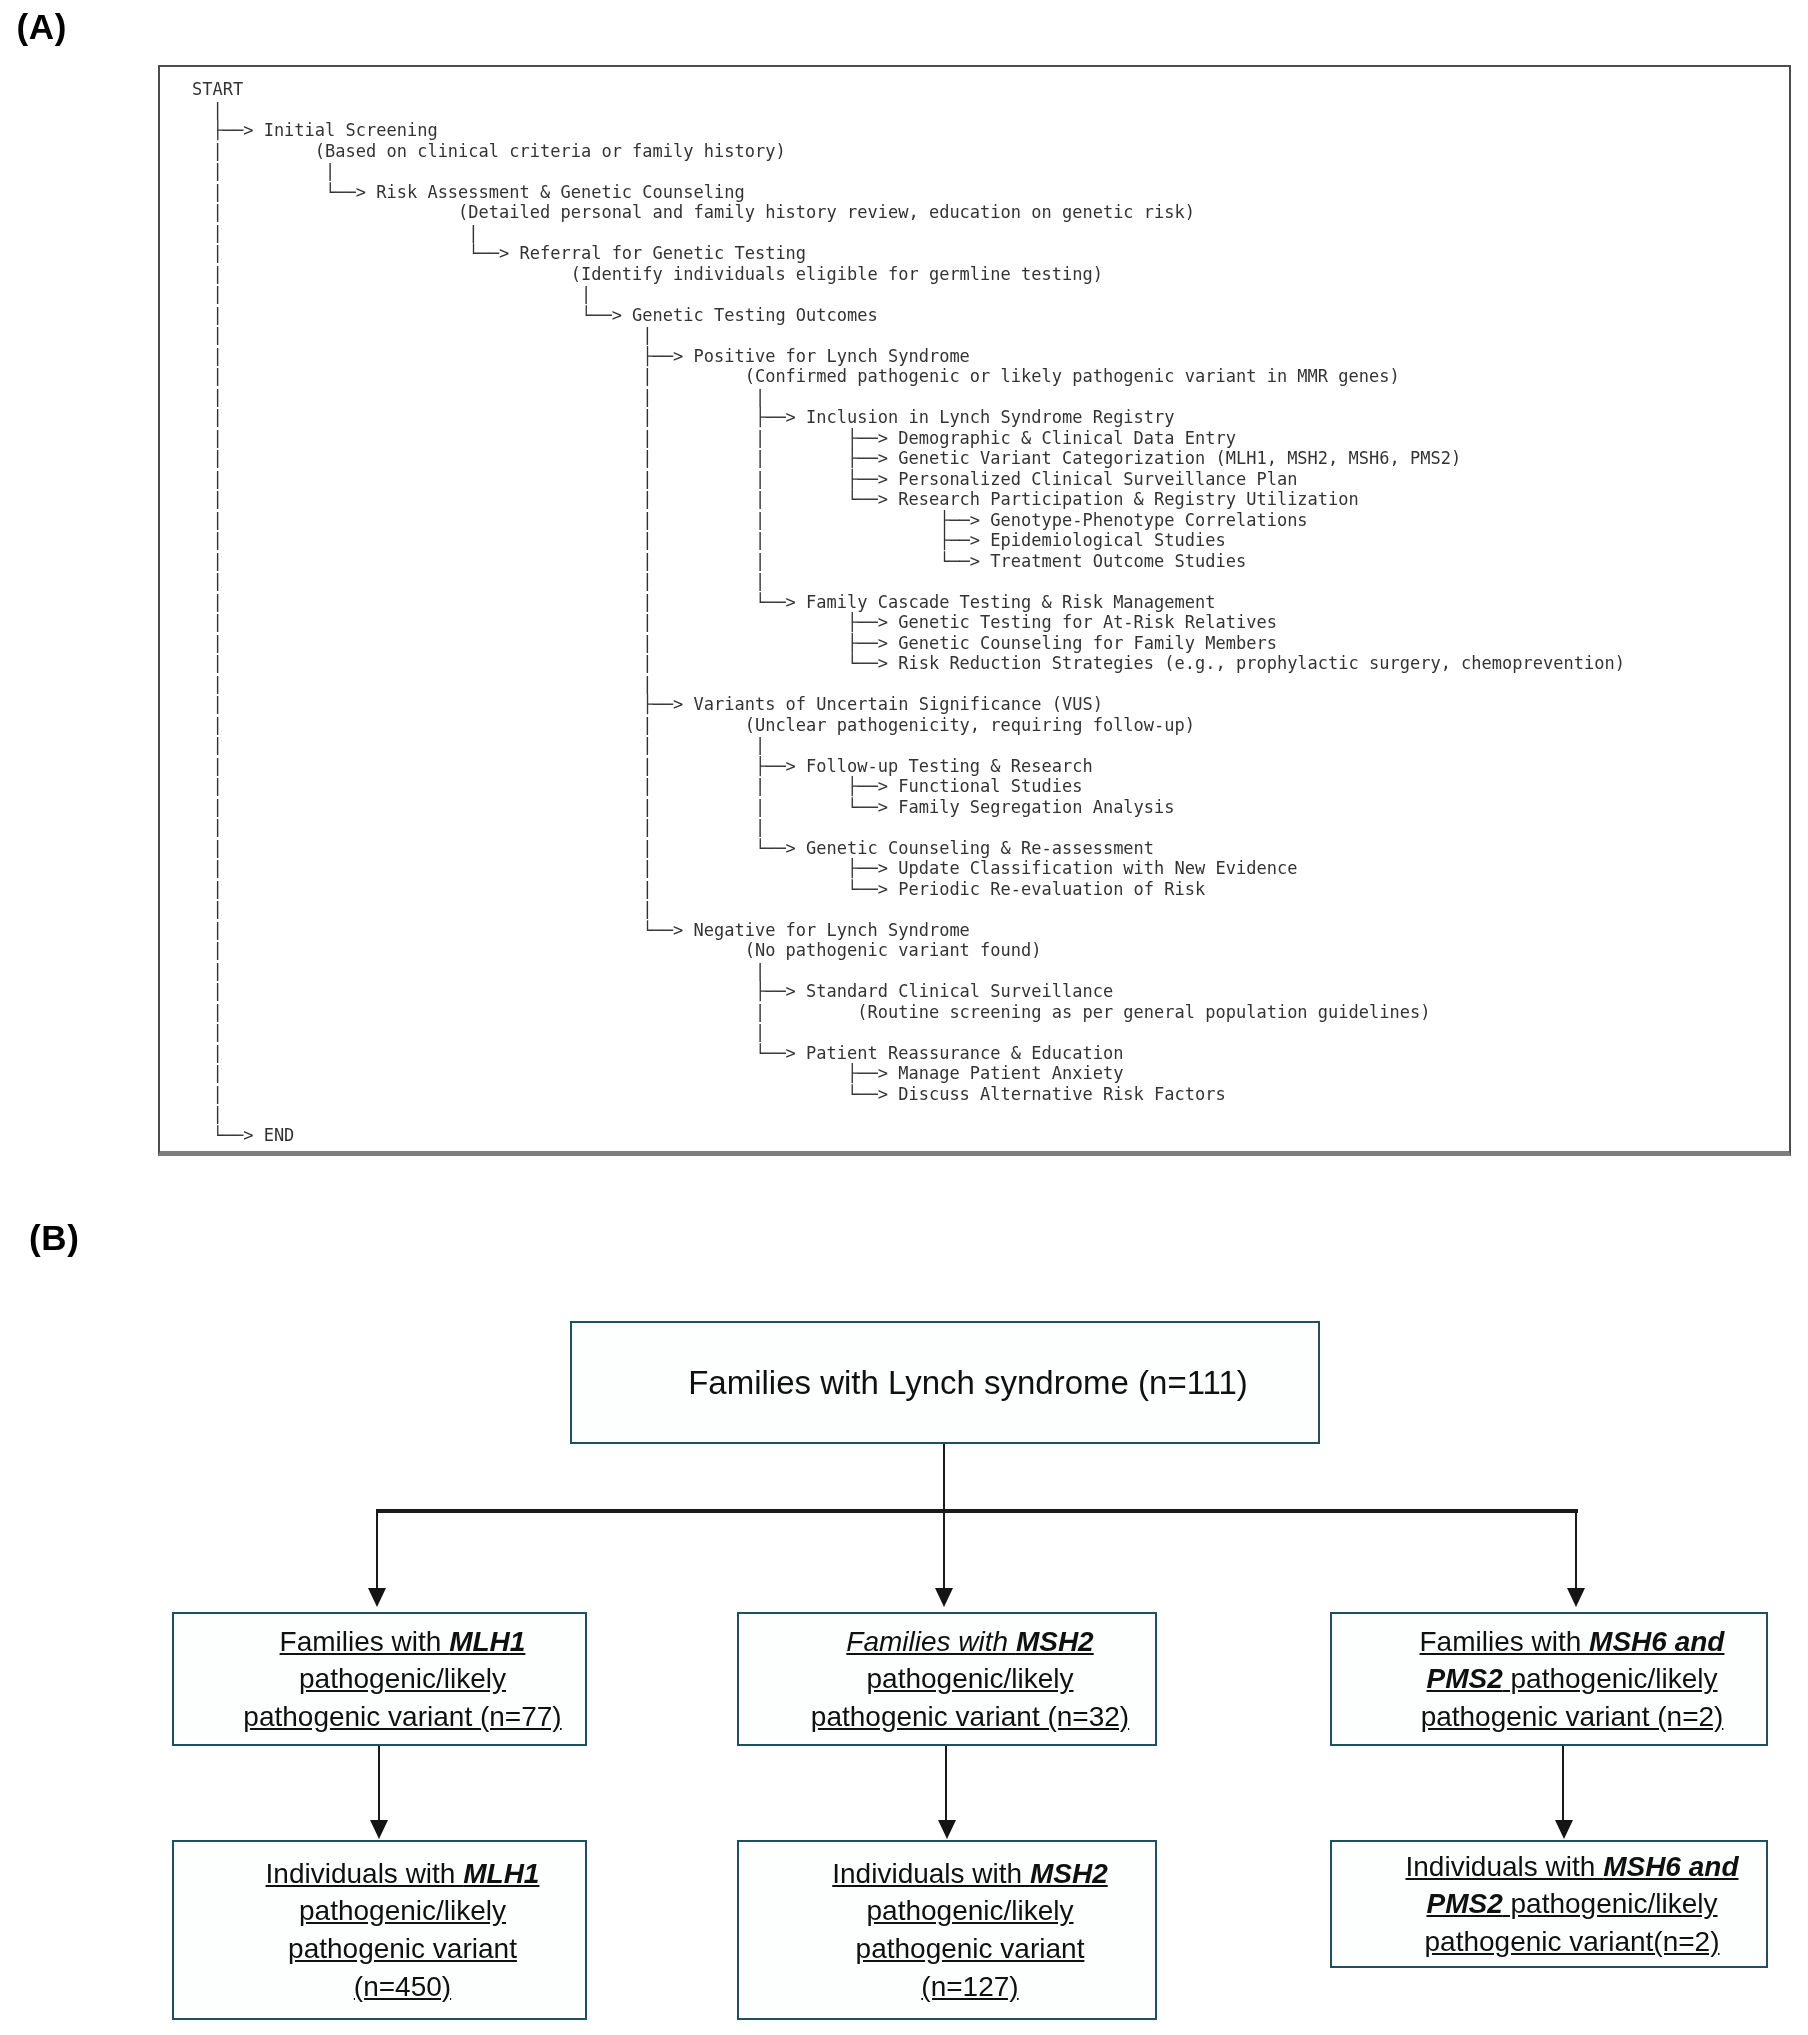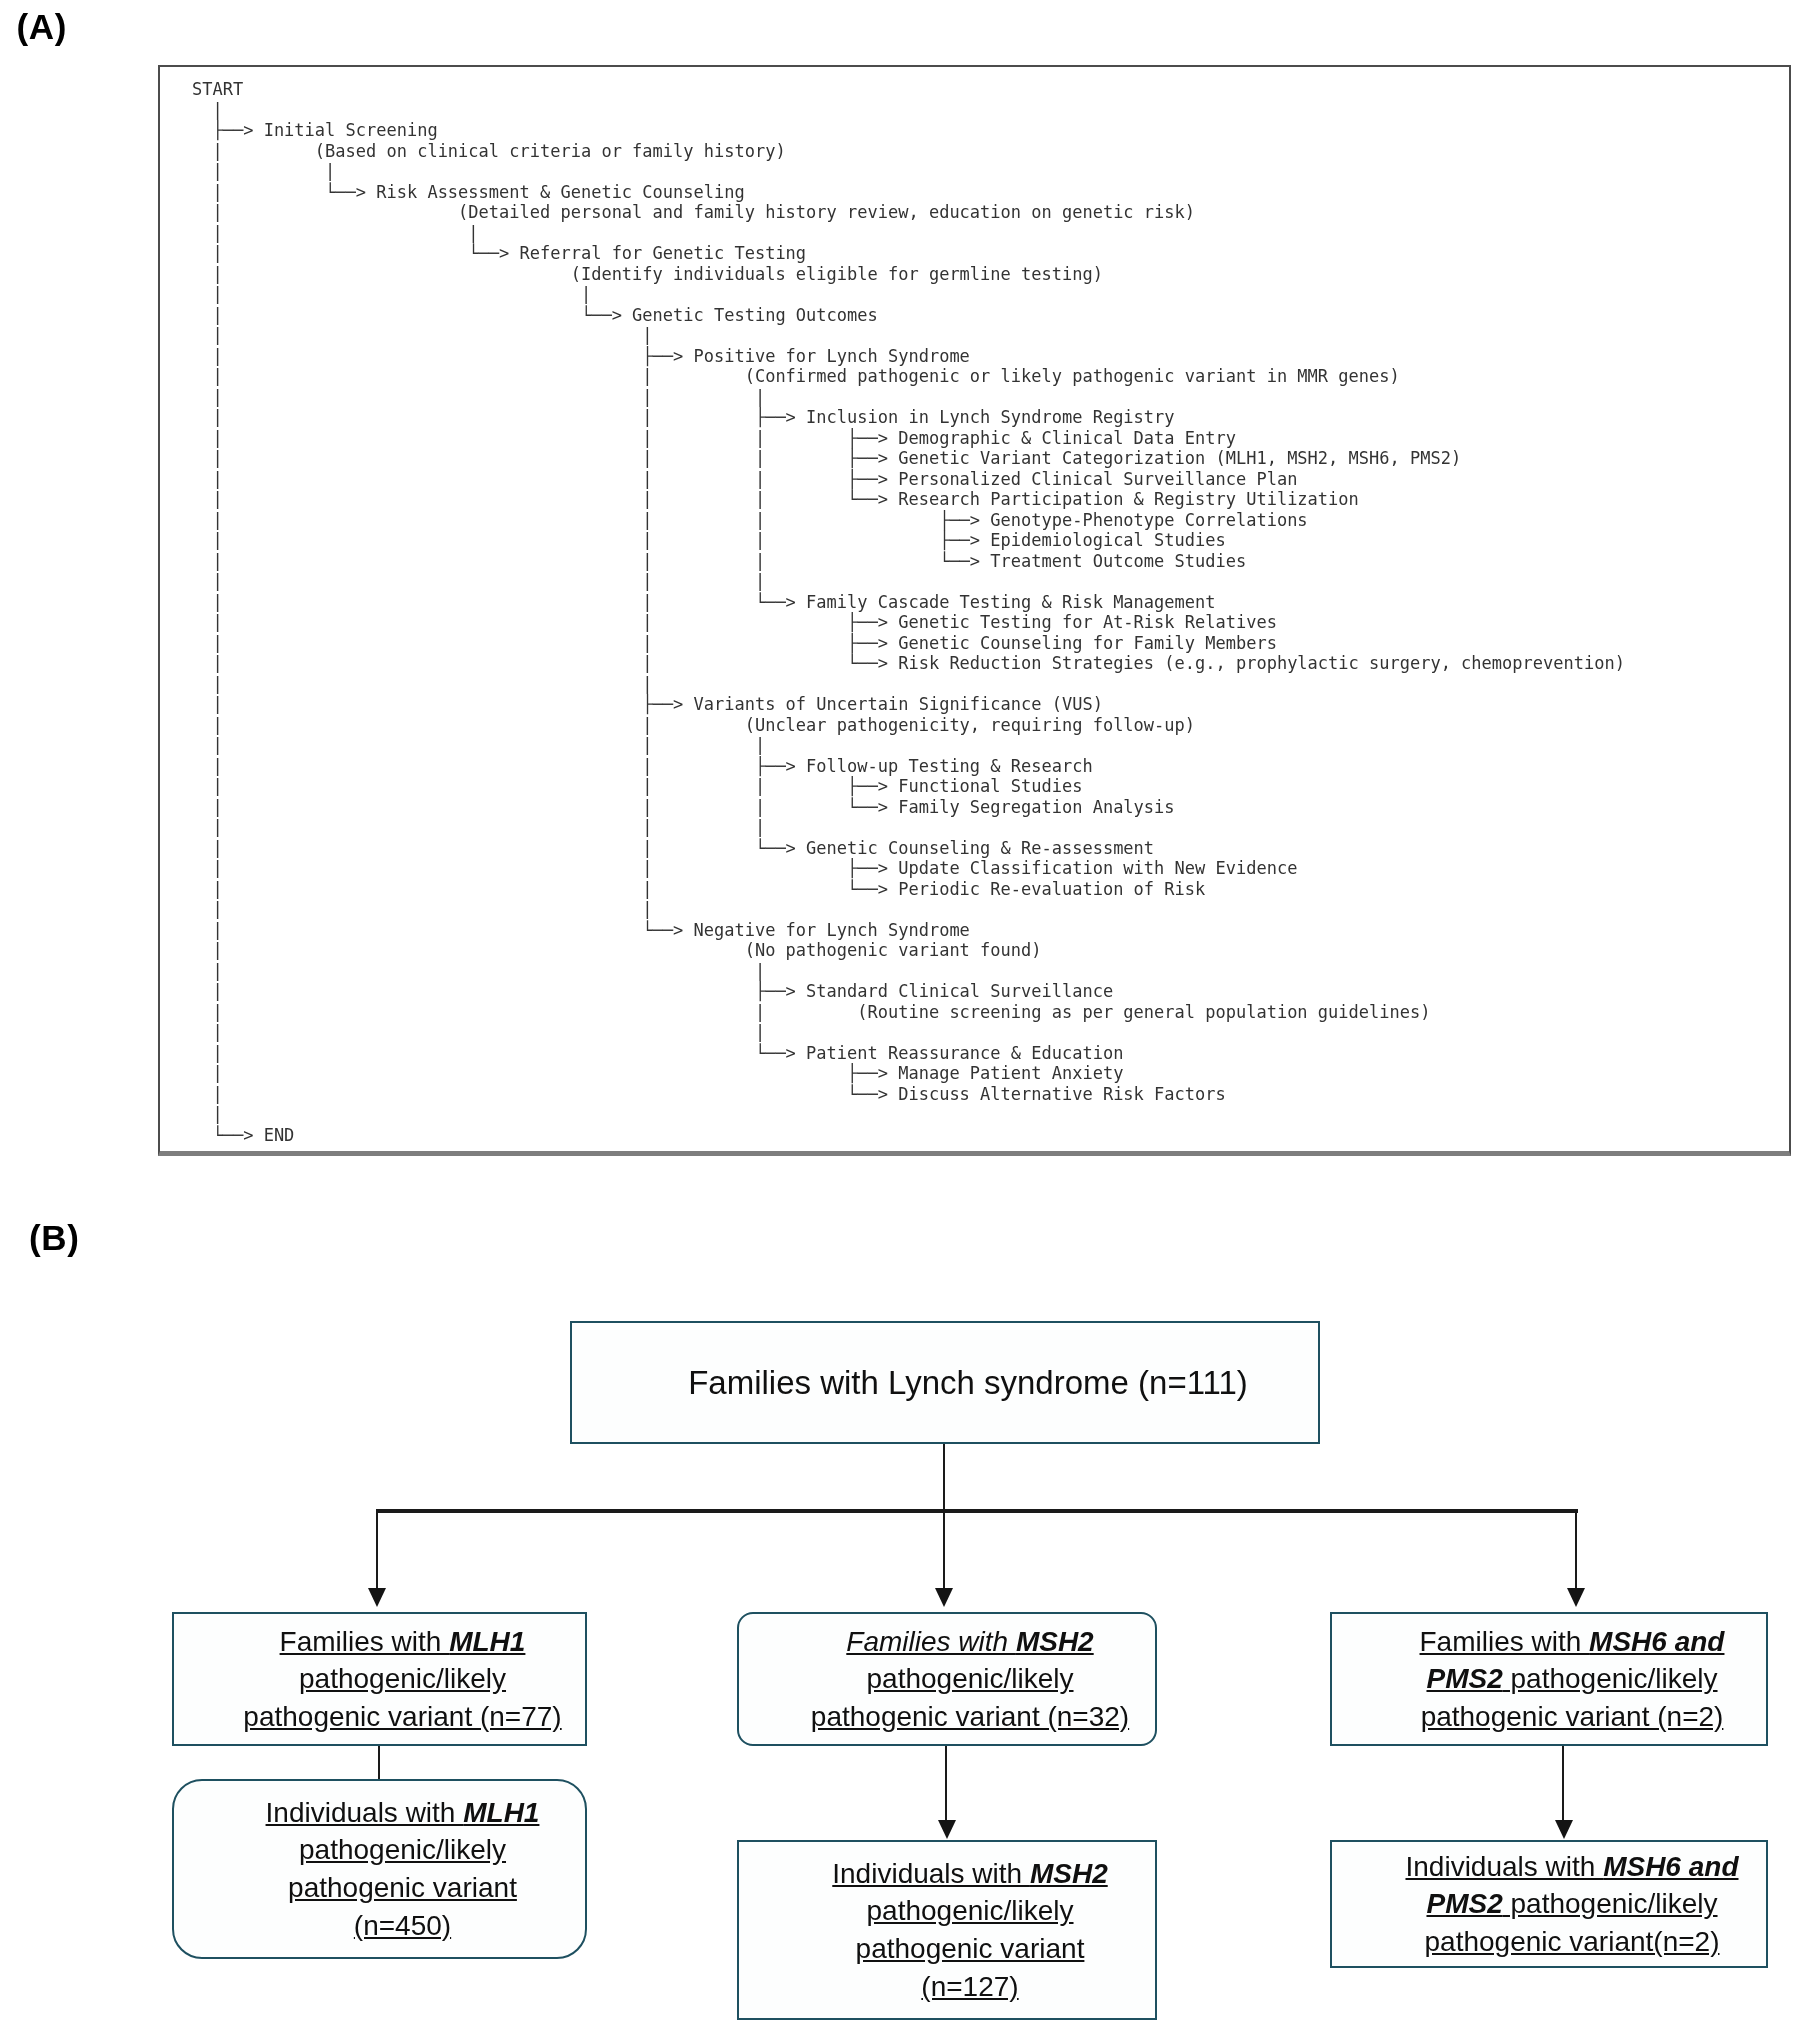--- a/index.html
+++ b/index.html
@@ -17,23 +17,23 @@
               font-size:17px;line-height:20.5px;color:#333333;white-space:pre;}
 
   
   .b-box{position:absolute;border:2.8px solid #1e5060;background:#fdfefe;box-sizing:border-box;
          display:flex;align-items:center;justify-content:center;text-align:center;
          color:#101010;white-space:pre-line;}
   .b-box .box-label{width:100%;padding:0 20px;margin-left:46px;}
   #top-box{left:570px;top:1321px;width:750px;height:123px;font-size:33px;line-height:1.25;}
   .mid-box,.bot-box{font-size:28px;line-height:1.34;text-decoration:underline;}
   #mid-box-1{left:172px; top:1612px;width:415px;height:134px;}
-  #mid-box-2{left:737px;top:1612px;width:420px;height:134px;border-radius:16px;}
+  #mid-box-2{left:737px;top:1612px;width:420px;height:134px;}
   #mid-box-3{left:1330px;top:1612px;width:438px;height:134px;}
-  #bot-box-1{left:172px; top:1779px;width:415px;height:180px;border-radius:30px;}
+  #bot-box-1{left:172px; top:1840px;width:415px;height:180px;}
   #bot-box-2{left:737px;top:1840px;width:420px;height:180px;}
   #bot-box-3{left:1330px;top:1840px;width:438px;height:128px;}
 
   
   .line{position:absolute;background:#1a1a1a;}
   .line.v{width:2.2px;}
   .line.h{height:3.9px;}
   .arrowhead{position:absolute;width:0;height:0;
              border-left:9px solid transparent;border-right:9px solid transparent;
              border-top:19px solid #141414;}

